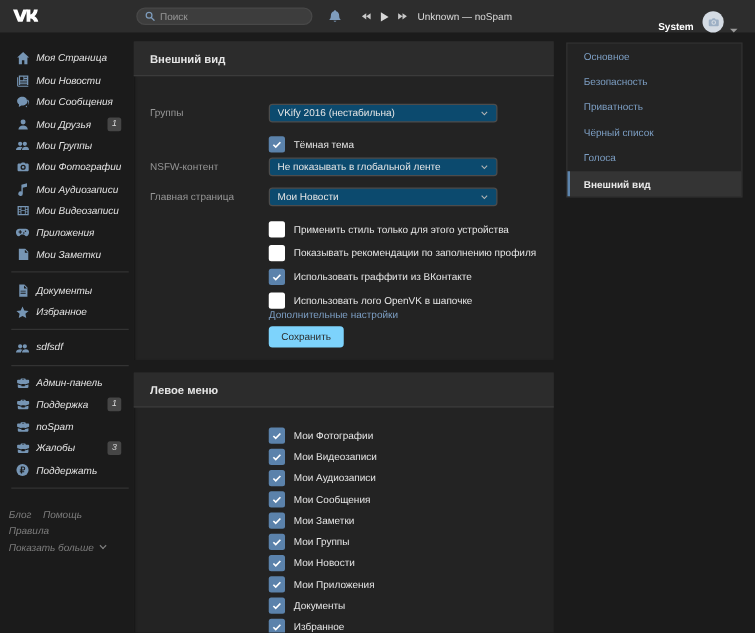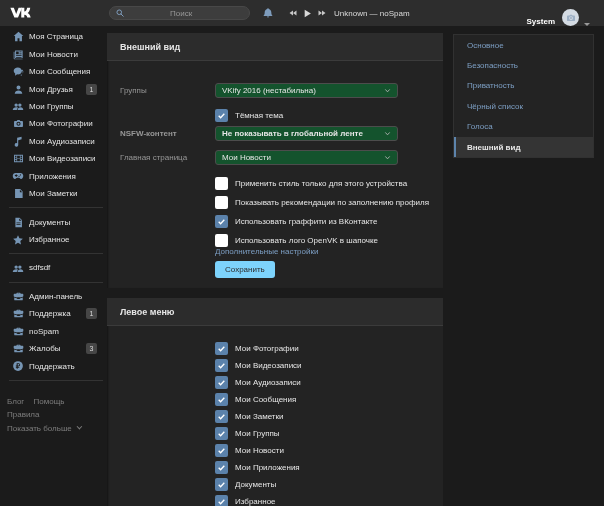--- a/index.html
+++ b/index.html
@@ -13,40 +13,40 @@
   }
   
   .topbar {
     position:absolute; left:0; top:0; width:604px; height:26px;
     background:#2d2d2d;
   }
   .tb-logo { position:absolute; left:10px; top:6px; }
   .tb-search {
     position:absolute; left:109px; top:6px; width:141px; height:14px;
     background:#3d3d3d; border:1px solid #484848; border-radius:7px;
-    display:flex; align-items:center; padding:0 6px;gap:42px;
+    display:flex; align-items:center; padding:0 6px;
   }
   .tb-search svg { flex:0 0 auto; margin-right:4px; }
   .tb-search .ph { color:#989898; font-size:8px; }
   .tb-bell { position:absolute; left:262px; top:6px; width:12px; height:14px; }
   .tb-player { position:absolute; left:289px; top:0; height:26px; display:flex; align-items:center; }
   .tb-player .pbtn { margin-right:6px; display:flex; align-items:center; }
   .tb-track { position:absolute; left:334px; top:0; height:26px; display:flex; align-items:center; color:#dcdcdc; }
   .tb-right { position:absolute; right:14px; top:0; height:26px; display:flex; align-items:flex-end; }
   .tb-user { color:#fff; font-weight:bold; margin-right:7px; }
   .tb-avatar {
     width:17px; height:17px; border-radius:50%; background:#d4dbe3;
     display:flex; align-items:center; justify-content:center; margin-right:5px;
   }
   .tb-chevron {
     width:0; height:0; border-left:3px solid transparent;
     border-right:3px solid transparent; border-top:3px solid #9a9a9a;
   }
   
-  .sidebar { position:absolute; left:0; top:26px; width:107px; padding-top:2px; }
+  .sidebar { position:absolute; left:0; top:26px; width:107px; padding-top:12px;font-style:italic; }
   .sb-item { height:17.45px; display:flex; align-items:center; padding-left:12px; cursor:pointer; }
   .sb-item .ic { width:12px; height:12px; display:flex; align-items:center; justify-content:center; flex:0 0 auto; margin-right:5px; }
   .sb-item .lbl { color:#e3e3e3; white-space:nowrap; }
   .sb-badge {
     margin-left:auto; margin-right:10px; background:#464646; color:#dcdcdc;
     min-width:11px; height:11px; border-radius:2px; text-align:center;
     line-height:11px; font-size:7px; padding:0 2px;
   }
   .sb-sep { height:1px; background:#333333; margin:5px 4px 5px 9px; }
   .sb-footer { padding:9px 0 0 7px; color:#7d7d7d; line-height:13.5px; }
@@ -62,21 +62,21 @@
   .card + .card { margin-top:10px; }
   .card-header {
     height:28px; background:#2c2c2c; border-bottom:1px solid #3b3b3b;
     display:flex; align-items:center; padding-left:13px;
     font-size:9px; font-weight:bold; color:#e6e6e6;
   }
   .card-body { padding:22px 13px 10px 13px; }
   .frow { display:flex; }
   .frow .flabel { width:95px; flex:0 0 auto; color:#979797; padding-top:3px; }
   .fselect {
-    width:183px; height:15px; background:#14532d; border:1px solid #4c4c4c; border-radius:3px;
+    width:183px; height:15px; background:#0c4a6e; border:1px solid #4c4c4c; border-radius:3px;
     display:flex; align-items:center; padding:0 6px; color:#e6e6e6; cursor:pointer;
   }
   .fselect .sval { flex:1; white-space:nowrap; overflow:hidden; }
   .cbrow { display:flex; align-items:center; margin-left:95px; }
   .cb {
     width:13px; height:13px; border-radius:2px; flex:0 0 auto; margin-right:7px;
     display:flex; align-items:center; justify-content:center; cursor:pointer;
   }
   .cb.on { background:#5b82ab; }
   .cb.off { background:#ffffff; }
@@ -363,21 +363,21 @@
 
       <div class="cbrow" style="margin-top:11px;">
         <span class="cb on">
           <svg width="9" height="9" viewBox="0 0 16 16">
               <path fill="none" stroke="#fff" stroke-width="2.4" d="m3 8.5 3.4 3.4L13 5"></path>
             </svg>
         </span>
         <span class="clbl">Тёмная тема</span>
       </div>
 
-      <div class="frow" style="margin-top:4px;font-weight:bold;">
+      <div class="frow" style="margin-top:4px;">
         <div class="flabel">NSFW-контент</div>
         <div class="fselect">
           <span class="sval">Не показывать в глобальной ленте</span>
           <svg width="7" height="7" viewBox="0 0 16 16">
               <path fill="none" stroke="#b5b5b5" stroke-width="2" d="M3 5.5 8 11l5-5.5"></path>
             </svg>
         </div>
       </div>
 
       <div class="frow" style="margin-top:9px;">

